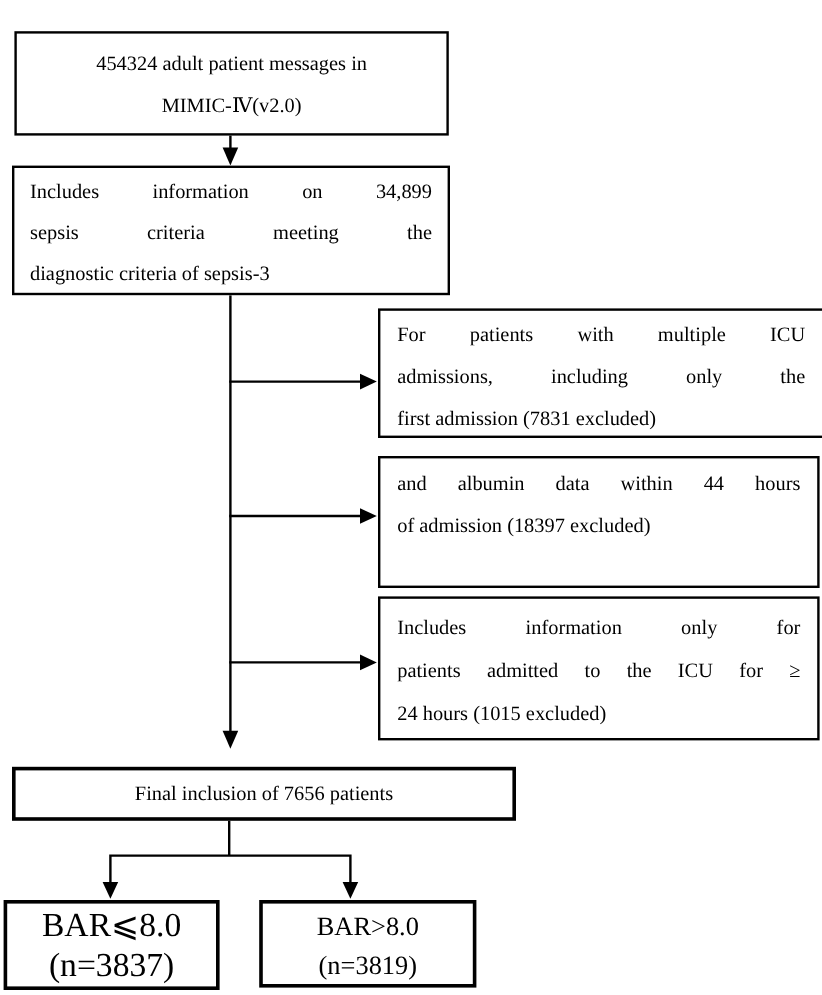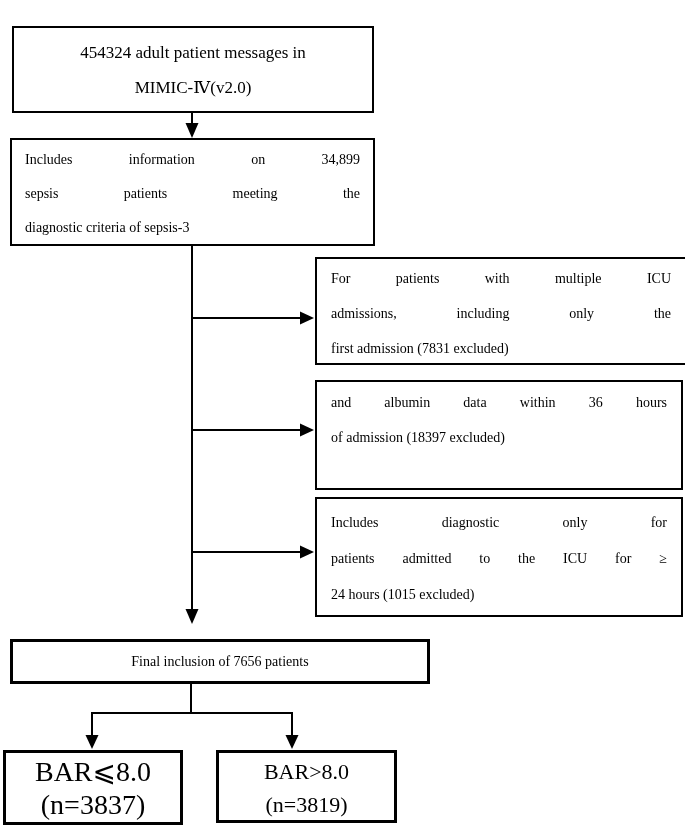--- a/index.html
+++ b/index.html
@@ -15,21 +15,21 @@
   .connectors {
     position: absolute;
     left: 0; top: 0;
     width: 685px; height: 829px;
   }
   .box {
     position: absolute;
     box-sizing: border-box;
     background: #ffffff;
     border: 2px solid #000000;
-    font-size: 14px;
+    font-size: 17px;
     line-height: 35px;
   }
   .jline  { text-align: justify; text-align-last: justify; }
   .lline  { text-align: left; text-align-last: left; }
   .cline  { text-align: center; }
 
   .box-source {
     left: 12px; top: 5px; width: 362px; height: 87px;
     padding-top: 7px; font-size: 17px; line-height: 35px; margin-top: 21px;
   }
@@ -102,37 +102,37 @@
     </g>
   </svg>
 
   <div class="box box-source">
     <div class="cline">454324 adult patient messages in</div>
     <div class="cline">MIMIC-Ⅳ(v2.0)</div>
   </div>
 
   <div class="box box-sepsis">
     <div class="jline">Includes information on 34,899</div>
-    <div class="jline">sepsis patients meeting the</div>
+    <div class="jline">sepsis criteria meeting the</div>
     <div class="lline">diagnostic criteria of sepsis-3</div>
   </div>
 
   <div class="box box-excl-1">
     <div class="jline">For patients with multiple ICU</div>
     <div class="jline">admissions, including only the</div>
     <div class="lline">first admission (7831 excluded)</div>
   </div>
 
   <div class="box box-excl-2">
-    <div class="jline">and albumin data within 36 hours</div>
+    <div class="jline">and albumin data within 44 hours</div>
     <div class="lline">of admission (18397 excluded)</div>
   </div>
 
   <div class="box box-excl-3">
-    <div class="jline">Includes diagnostic only for</div>
+    <div class="jline">Includes information only for</div>
     <div class="jline">patients admitted to the ICU for ≥</div>
     <div class="lline">24 hours (1015 excluded)</div>
   </div>
 
   <div class="box box-final cline">
     <div class="cline">Final inclusion of 7656 patients</div>
   </div>
 
   <div class="box box-bar-low">
     <div class="cline">BAR⩽8.0</div>

